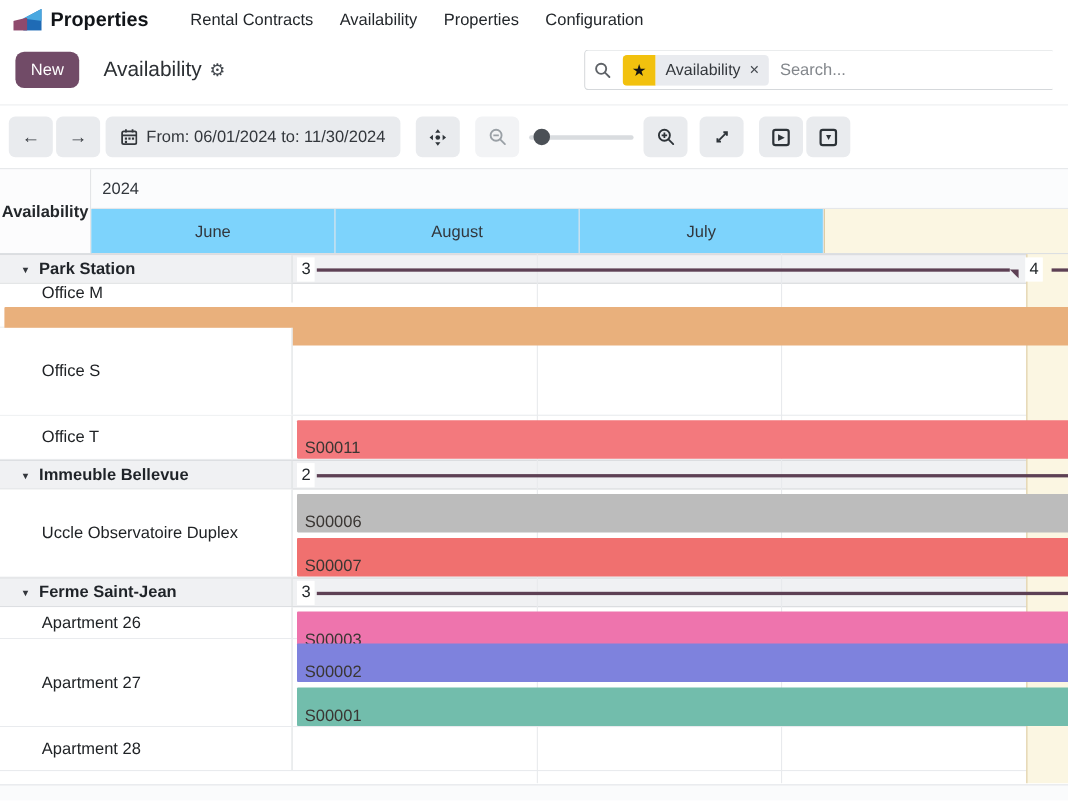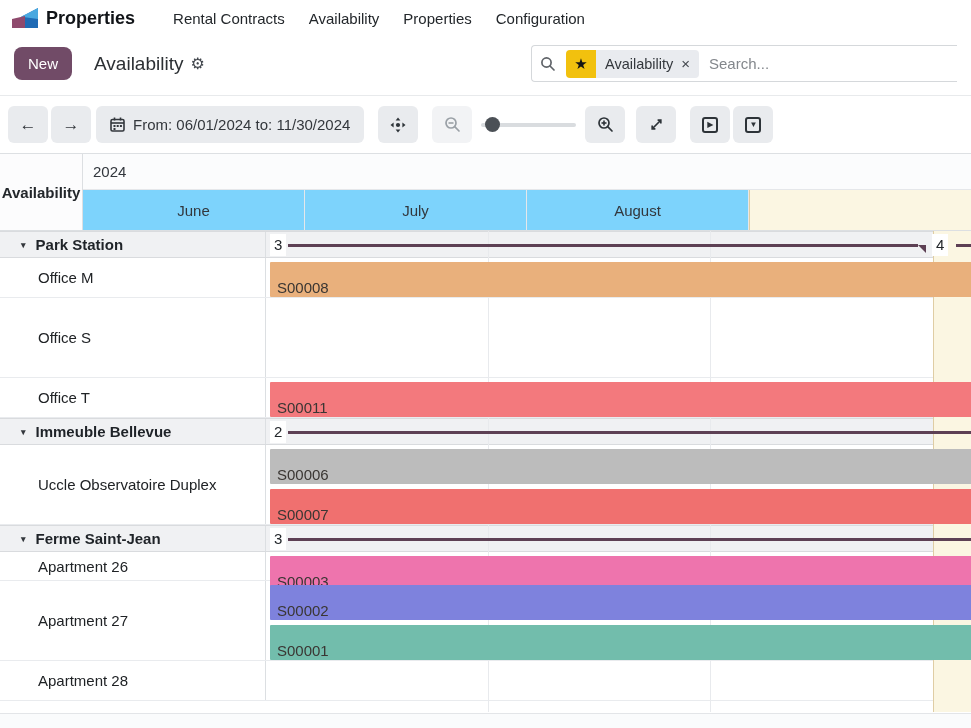--- a/index.html
+++ b/index.html
@@ -200,22 +200,22 @@
     </button>
   </div>
 
   <div class="gantt">
     <div class="g-header">
       <div class="g-rowhead">Availability</div>
       <div class="g-time">
         <div class="g-year">2024</div>
         <div class="g-months">
             <div class="month-cell">June</div>
+            <div class="month-cell">August</div>
             <div class="month-cell">July</div>
-            <div class="month-cell">August</div>
             <div class="month-cell partial"></div>
           </div>
       </div>
     </div>
     <div class="g-body" style="height: 481px;">
         <div class="grid-line" style="left: 488px; height: 481px;"></div>
         <div class="grid-line" style="left: 710px; height: 481px;"></div>
         <div class="month-highlight" style="left: 933px; height: 481px;"></div>
         <div class="g-row group">
           <div class="left">
@@ -223,21 +223,21 @@
             <span>Park Station</span>
           </div>
           <div class="lane-area">
             <span class="gcount" style="left: 4px;">3</span>
             <div class="gline" style="left: 22px; width: 630px;"></div>
             <div class="garrow" style="left: 652px;"></div>
             <span class="gcount" style="left: 666px;">4</span>
             <div class="gline" style="left: 690px; right: -2px;"></div>
           </div>
         </div>
-        <div class="g-row item" style="height: 40px;">
+        <div class="g-row item" style="height: 40px; flex-direction: column;">
           <div class="left">
             <span>Office M</span>
           </div>
           <div class="lane-area">
             <div class="gbar" style="top: 4px; height: 35px; left: 4px; right: -2px; background: rgb(233, 176, 124);">
               <span>S00008</span>
             </div>
           </div>
         </div>
         <div class="g-row item" style="height: 80px;">

